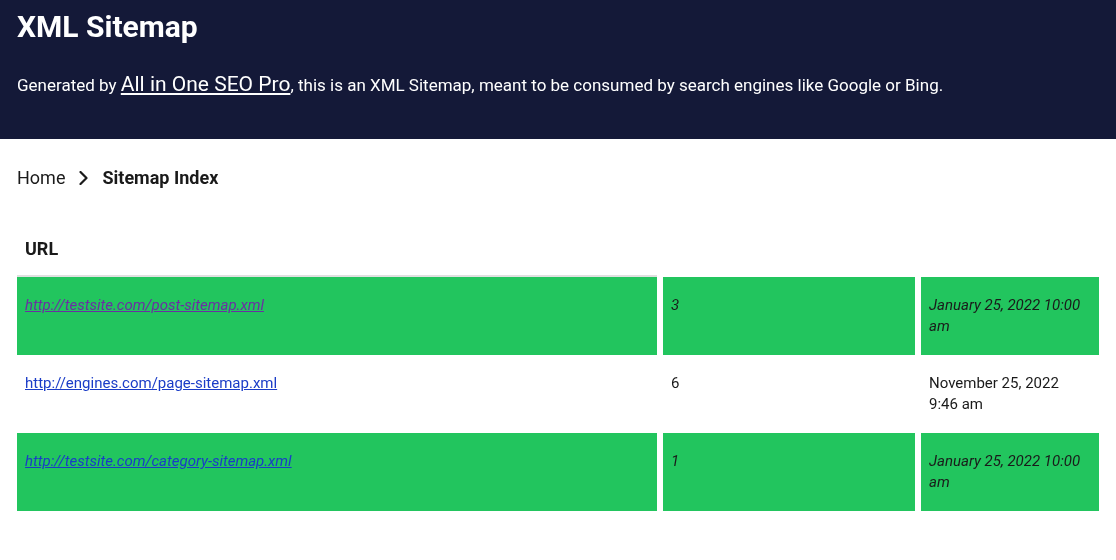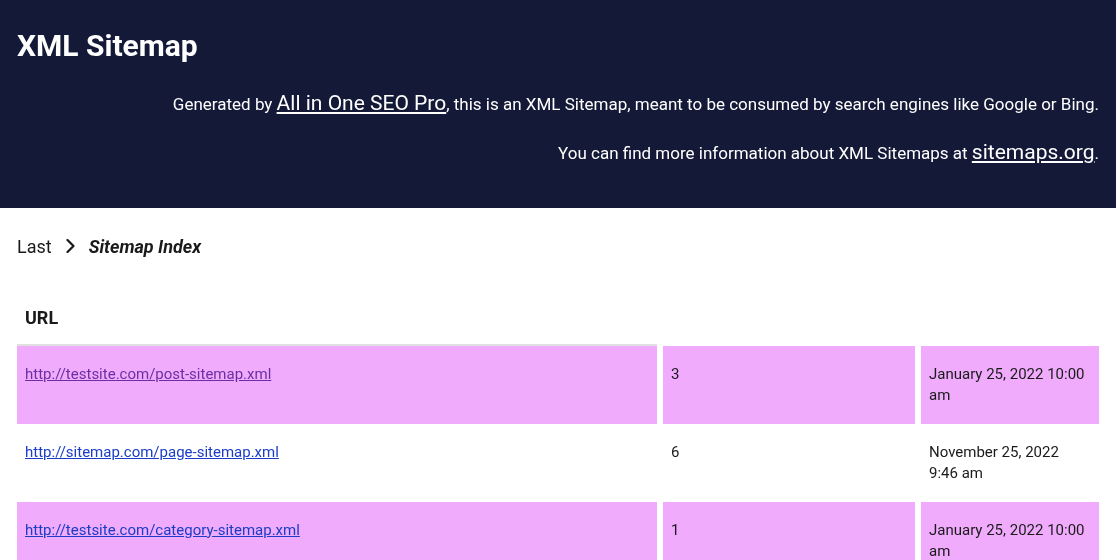--- a/index.html
+++ b/index.html
@@ -7,32 +7,31 @@
       font-family: -apple-system, BlinkMacSystemFont, "Segoe UI", Roboto, Helvetica, Arial, sans-serif;
       width: 1116px;
       height: 560px;
       overflow: hidden;
       background: #ffffff;
       color: #1a1a1a;
     }
     .header {
       background: #141938;
       color: #ffffff;
-      padding: 28px 17px 40px;
+      padding: 9px 17px 40px;
     }
     .header h1 {
       font-size: 30px;
       font-weight: 700;
       margin-bottom: 26px;
     }
     .header p {
       font-size: 17px;
       line-height: 1.4;
       margin-bottom: 20px;
-      text-align: right;
     }
     .header p:last-child {
       margin-bottom: 0;
     }
     .header a {
       color: #ffffff;
       text-decoration: underline;
       font-size: 21px;
     }
     .content {
@@ -44,21 +43,20 @@
       gap: 14px;
       font-size: 18px;
       margin-bottom: 40px;
     }
     .breadcrumb .chevron {
       display: inline-flex;
       align-items: center;
     }
     .breadcrumb .current {
       font-weight: 700;
-      font-style: italic;
     }
     .table {
       width: 100%;
     }
     .table-header {
       display: flex;
       gap: 6px;
       margin-bottom: 0;
     }
     .table-header > div {
@@ -73,46 +71,44 @@
     .table-row {
       display: flex;
       gap: 6px;
     }
     .table-row > div {
       padding: 18px 8px;
       font-size: 15px;
       line-height: 1.4;
     }
     .table-row.alt > div {
-      background: #f0abfc;
+      background: #22c55e;
+      font-style: italic;
     }
     .table-row a {
       color: #1a3cc7;
       text-decoration: underline;
     }
     .visited-link {
       color: #6b2fa3 !important;
     }
   </style>
 </head>
 <body>
 
 <div class="header">
   <h1>XML Sitemap</h1>
   <p>
     <span>Generated by </span><a href="#">All in One SEO Pro</a><span>, this is an XML Sitemap, meant to be consumed by search engines like Google or Bing.</span>
   </p>
-  <p>
-    <span>You can find more information about XML Sitemaps at </span><a href="#">sitemaps.org</a><span>.</span>
-  </p>
 </div>
 
 <div class="content">
   <div class="breadcrumb">
-    <span>Last</span>
+    <span>Home</span>
     <span class="chevron">
       <svg width="9" height="14" viewBox="0 0 9 14" fill="none">
           <path d="M1.5 1L7.5 7L1.5 13" stroke="#1a1a1a" stroke-width="2.2" stroke-linecap="round" stroke-linejoin="round"></path>
         </svg>
     </span>
     <span class="current">Sitemap Index</span>
   </div>
 
   <div class="table">
     <div class="table-header">
@@ -122,21 +118,21 @@
     <div class="table-row alt">
       <div class="col-url">
         <a href="#" class="visited-link">http://testsite.com/post-sitemap.xml</a>
       </div>
       <div class="col-count">3</div>
       <div class="col-updated">January 25, 2022 10:00 am</div>
     </div>
 
     <div class="table-row">
       <div class="col-url">
-        <a href="#">http://sitemap.com/page-sitemap.xml</a>
+        <a href="#">http://engines.com/page-sitemap.xml</a>
       </div>
       <div class="col-count">6</div>
       <div class="col-updated">November 25, 2022 9:46 am</div>
     </div>
 
     <div class="table-row alt">
       <div class="col-url">
         <a href="#">http://testsite.com/category-sitemap.xml</a>
       </div>
       <div class="col-count">1</div>

